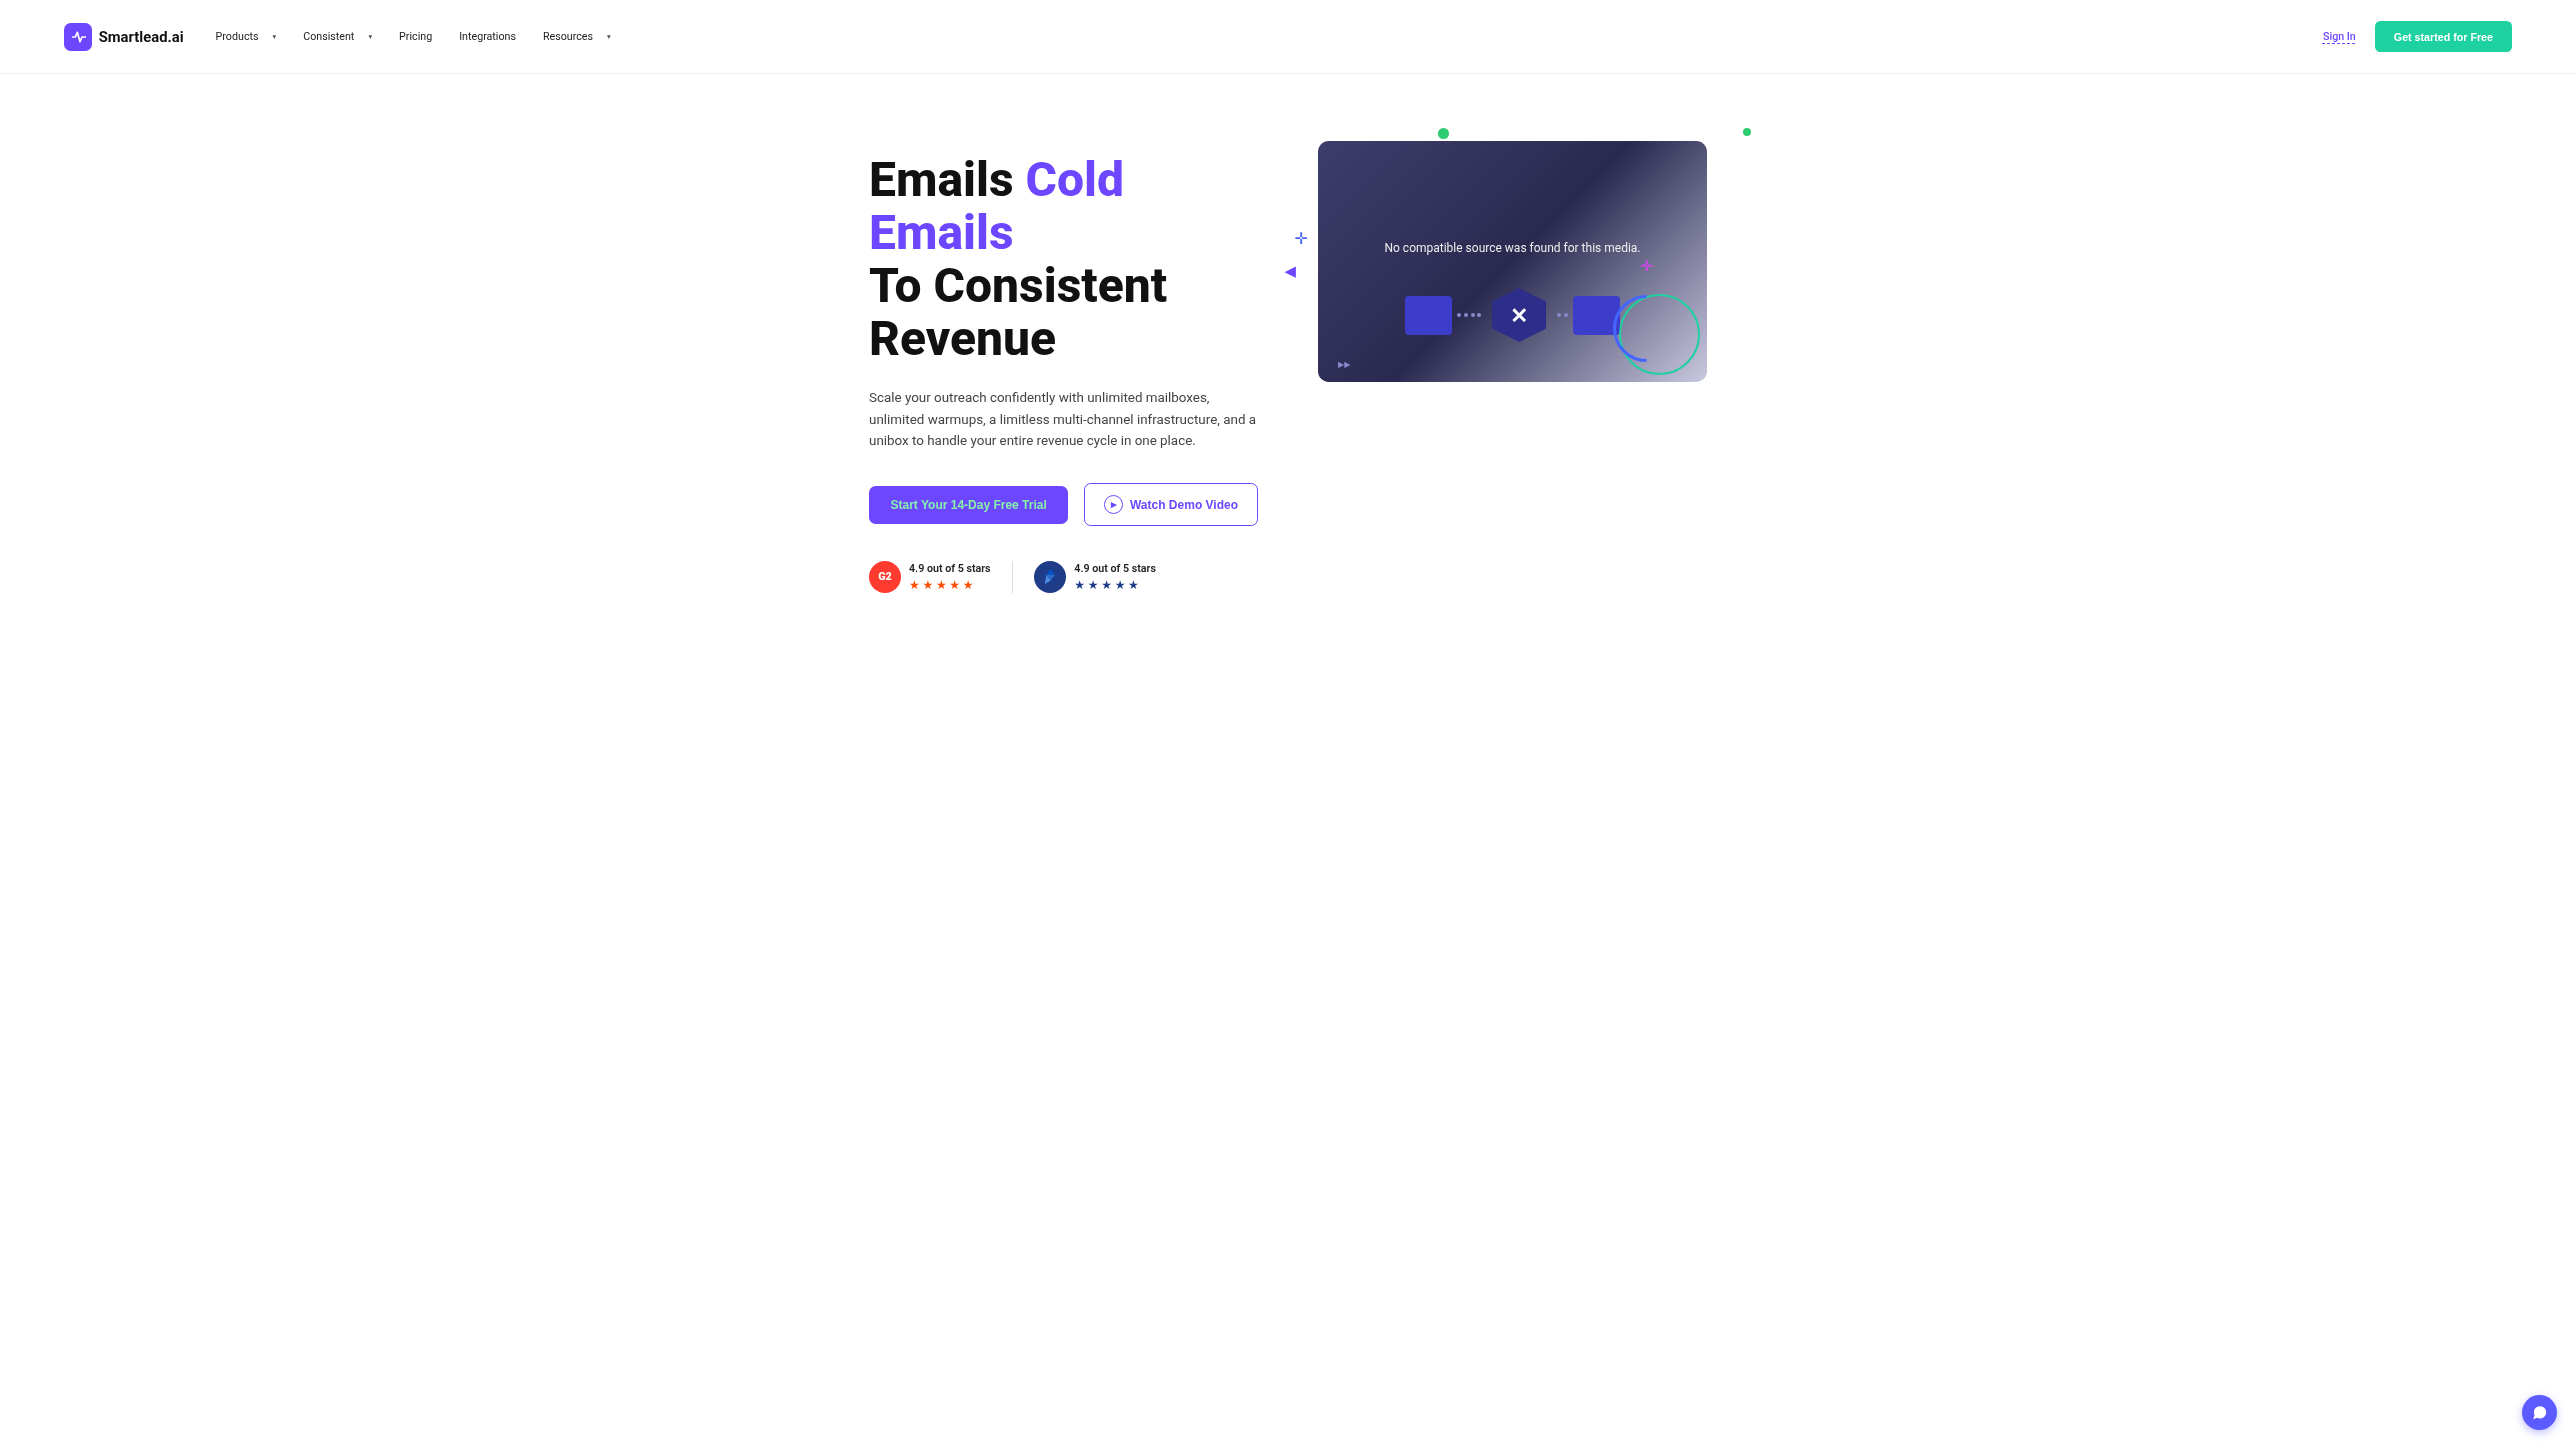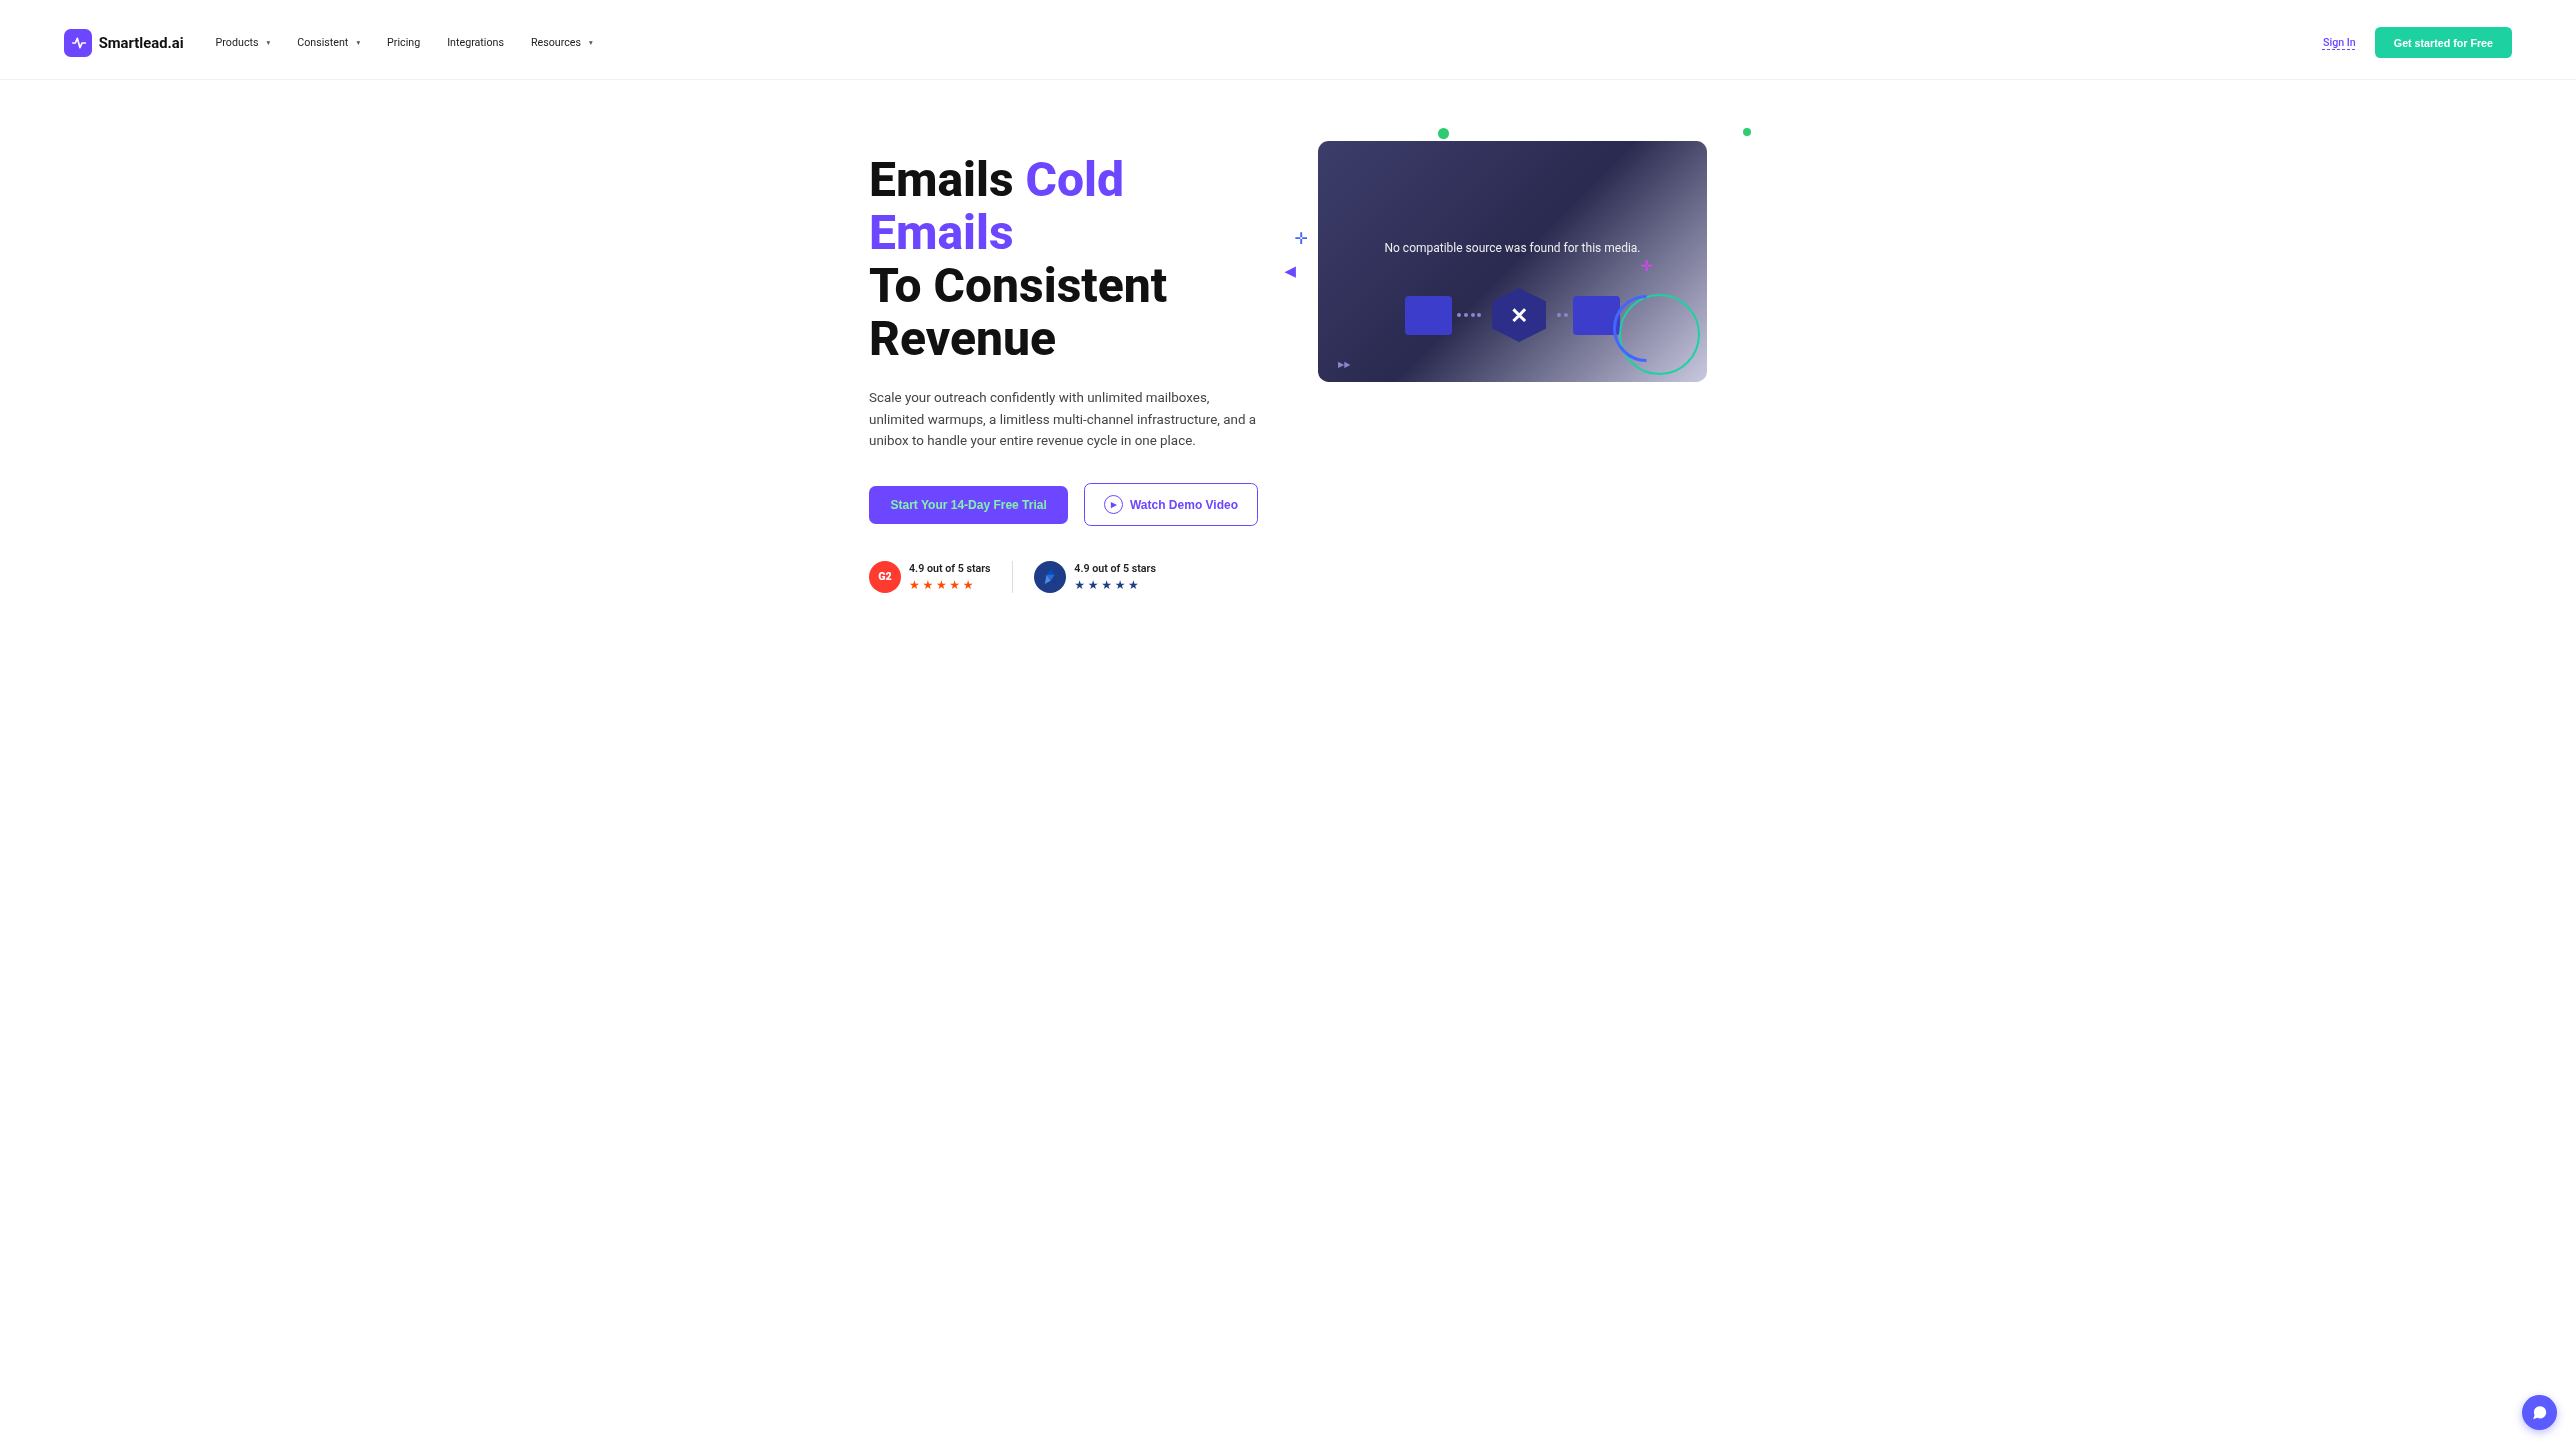--- a/index.html
+++ b/index.html
@@ -11,21 +11,21 @@
     }
 
     
     nav {
       display: flex;
       align-items: center;
       padding: 0 32px;
       height: 54px;
       border-bottom: 0.7px solid #f0f0f0;
       position: sticky;
-      top: 6px;
+      top: 0;
       background: #fff;
       z-index: 100;
     }
 
     .nav-logo {
       display: flex;
       align-items: center;
       gap: 6.7px;
       text-decoration: none;
       margin-right: 32px;
@@ -56,21 +56,21 @@
       gap: 27px;
       flex: 1;
     }
 
     .nav-link {
       font-size: 10.7px;
       color: #222;
       text-decoration: none;
       display: flex;
       align-items: center;
-      gap: 8px;
+      gap: 14px;
       cursor: pointer;
       white-space: nowrap;
     }
 
     .nav-link .chevron {
       font-size: 7.4px;
       color: #555;
     }
 
     .nav-actions {

